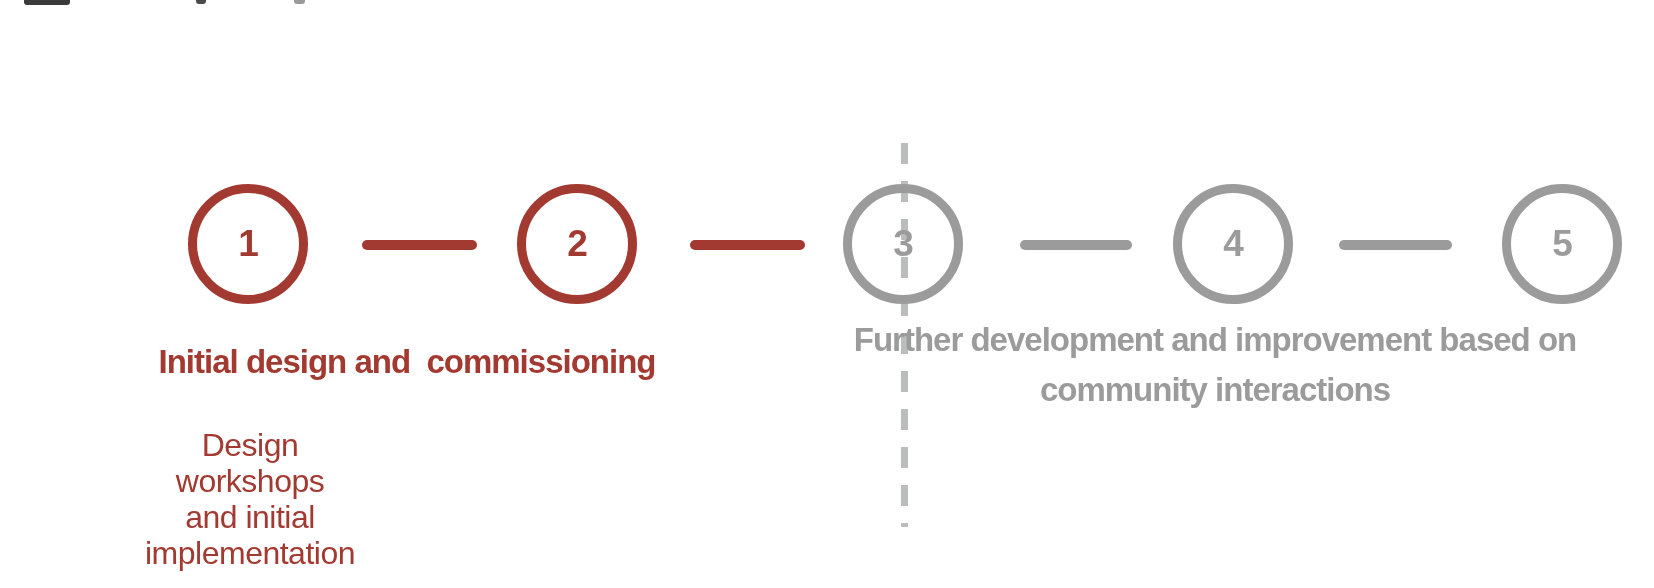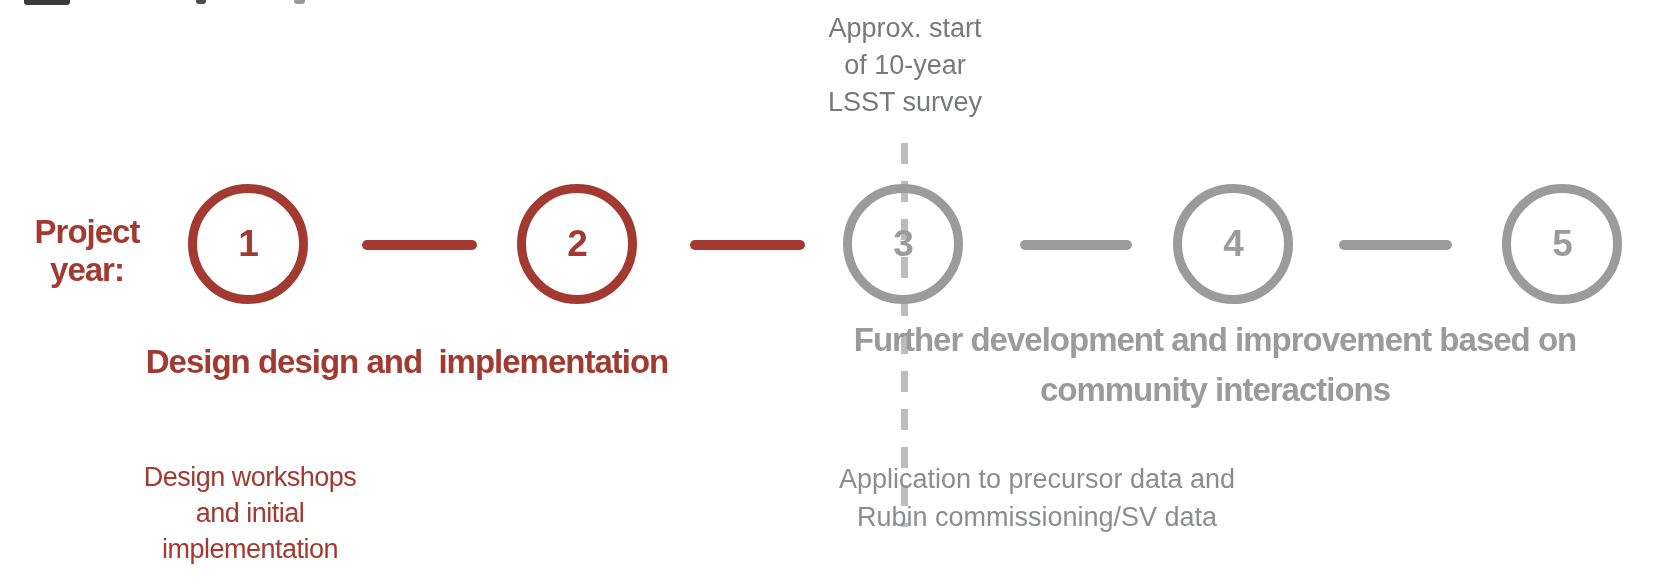--- a/index.html
+++ b/index.html
@@ -65,45 +65,40 @@
     font-weight:bold;font-size:33px;letter-spacing:-1px;z-index:3;
   }
   #phase1-heading{
     left:90px;top:342px;width:634px;line-height:40px;color:#A23A31;
   }
   #phase2-heading{
     left:815px;top:315px;width:800px;line-height:50px;color:#9B9B9B;
   }
 
   
-  .milestone{font-size:27px;z-index:3;margin-top:32px;}
+  .milestone{font-size:32px;z-index:3;}
   .milestone.red{color:#A23A31;letter-spacing:-0.5px;line-height:36px;}
   .milestone.gray{color:#8C8D8F;line-height:38px;}
   #milestone-1{left:130px;top:427px;width:240px;}
   #milestone-2{left:390px;top:427px;width:320px;}
   #milestone-3{left:807px;top:428px;width:460px;}
   #milestone-4{left:1237px;top:428px;width:320px;}
 </style>
 </head>
 <body>
 
 <div id="stage">
 
   <div class="remnant" style="left:24px;width:46px;height:5px;background:#3B3B3B;"></div>
   <div class="remnant" style="left:196px;width:10px;height:4px;background:#4A4A4A;"></div>
   <div class="remnant" style="left:294px;width:11px;height:4px;background:#9A9A9A;"></div>
 
-  <div id="approx-label" class="abs center pre">Approx. start
-of 10-year
-LSST survey</div>
 
   <div id="dash-line" class="abs"></div>
 
-  <div id="project-year" class="abs center pre">Project
-year:</div>
 
   <div class="node phase1" style="left:188px;">
     <span class="num">1</span>
   </div>
   <div class="node phase1" style="left:517px;">
     <span class="num">2</span>
   </div>
   <div class="node" style="left:843px;">
     <span class="num">3</span>
   </div>
@@ -112,23 +107,21 @@
   </div>
   <div class="node" style="left:1502px;">
     <span class="num">5</span>
   </div>
 
   <div class="connector phase1" style="left:362px;width:115px;"></div>
   <div class="connector phase1" style="left:690px;width:115px;"></div>
   <div class="connector" style="left:1020px;width:112px;"></div>
   <div class="connector" style="left:1339px;width:113px;"></div>
 
-  <div id="phase1-heading" class="abs center pre phase-heading">Design design and  implementation</div>
+  <div id="phase1-heading" class="abs center pre phase-heading">Initial design and  commissioning</div>
   <div id="phase2-heading" class="abs center pre phase-heading">Further development and improvement based on
 community interactions</div>
 
   <div id="milestone-1" class="abs center pre milestone red">Design workshops
 and initial
 implementation</div>
-  <div id="milestone-3" class="abs center pre milestone gray">Application to precursor data and
-Rubin commissioning/SV data</div>
 
 </div>
 
 </body></html>

